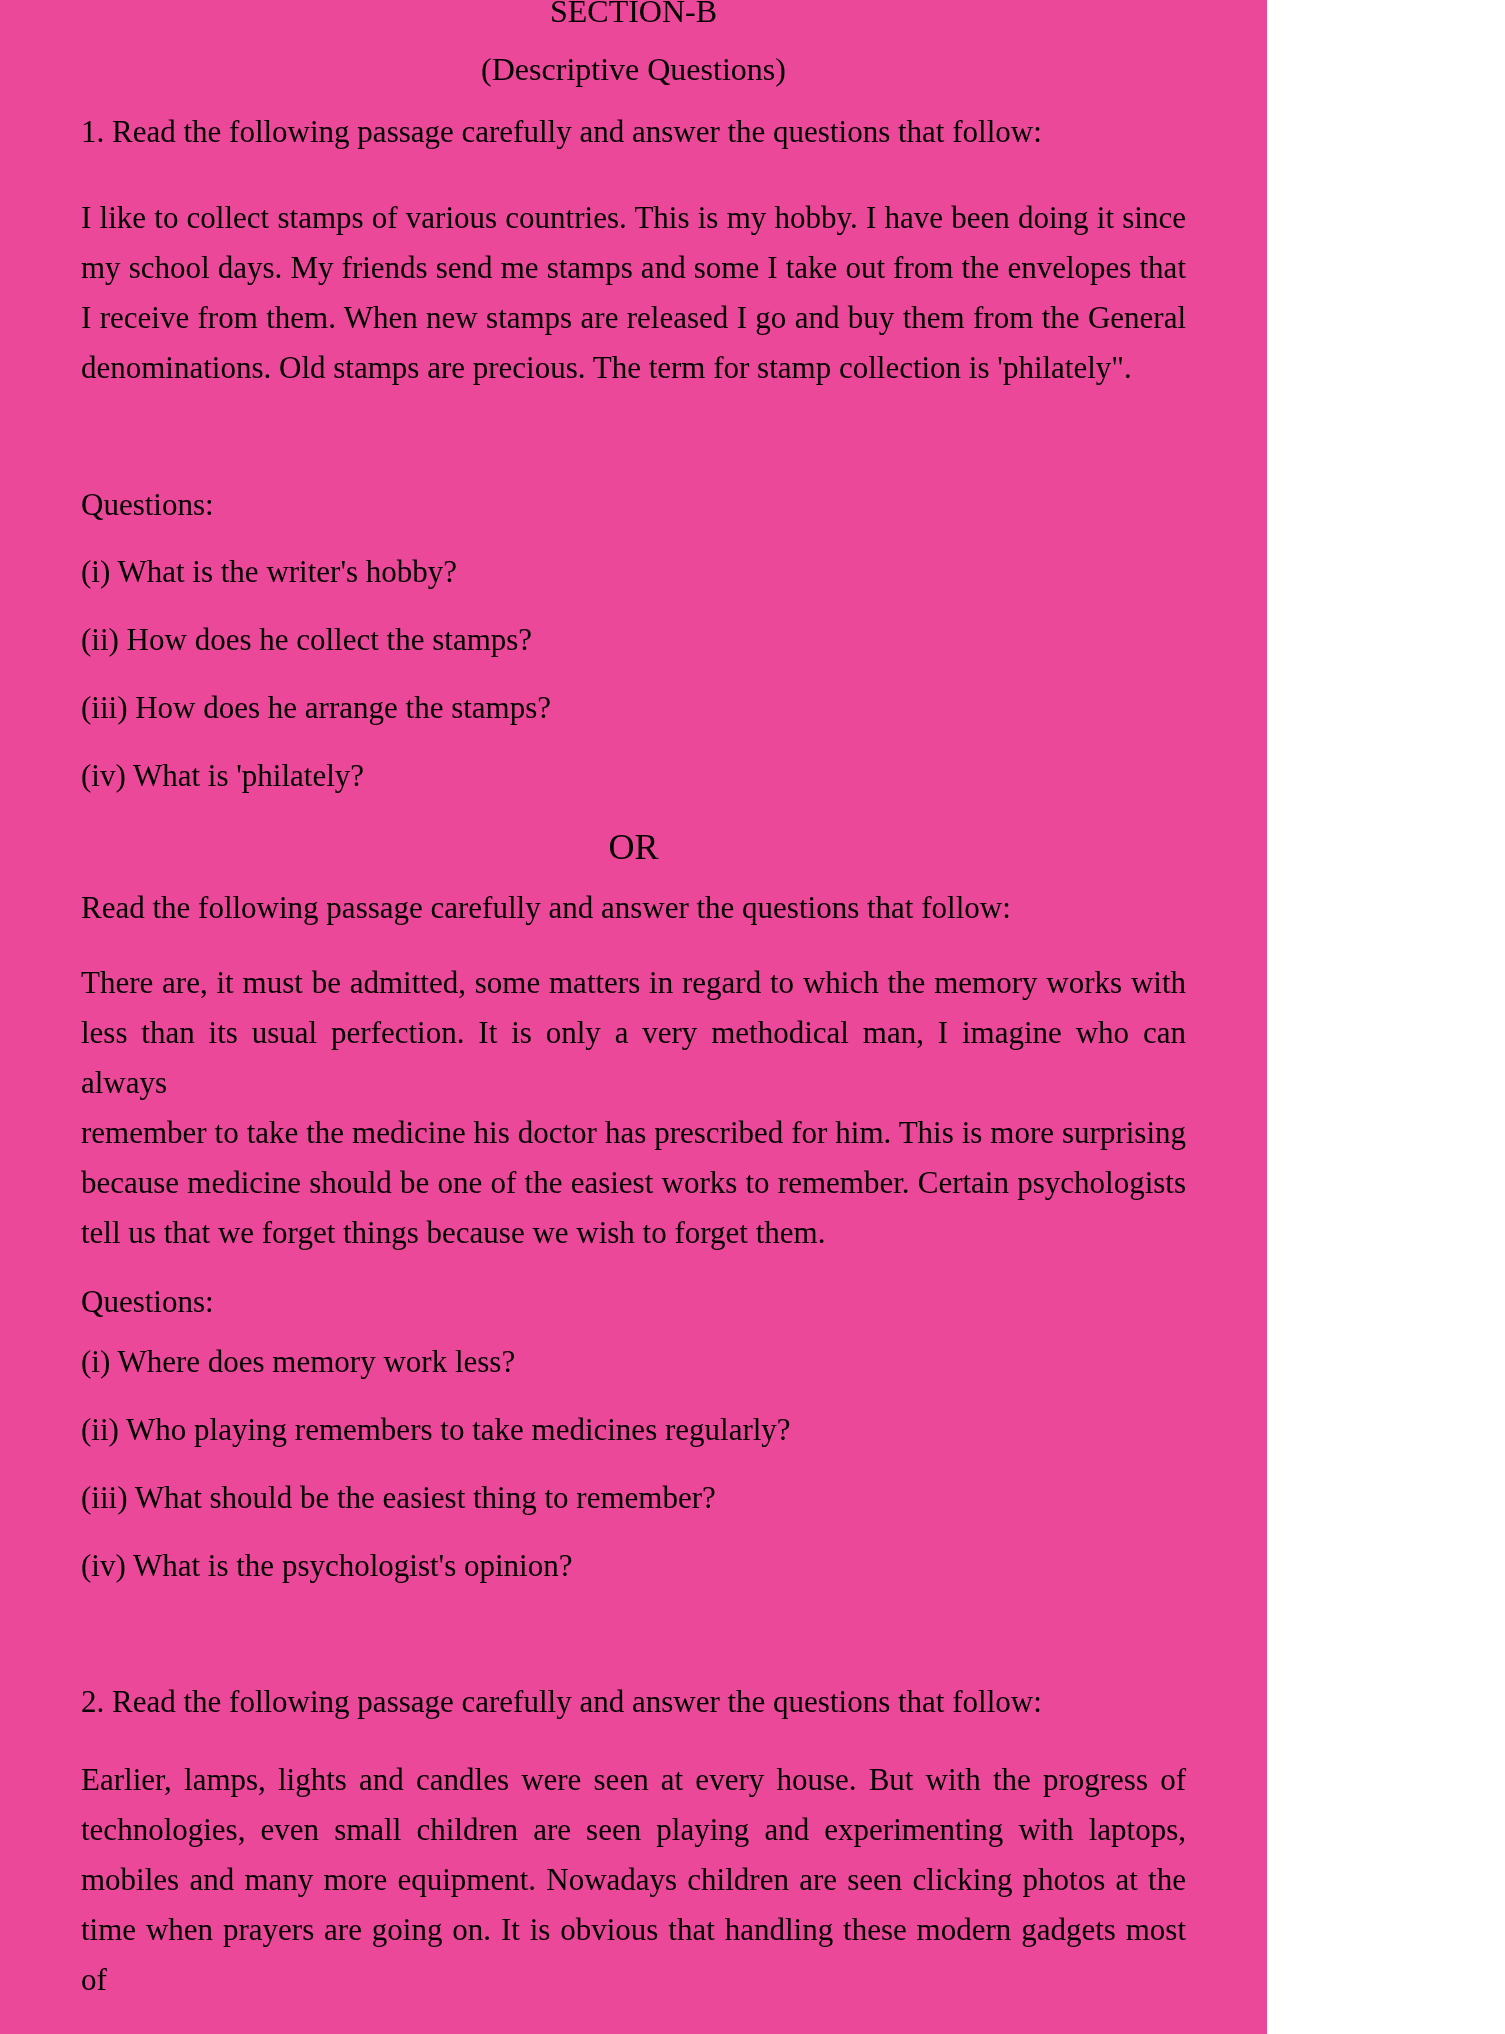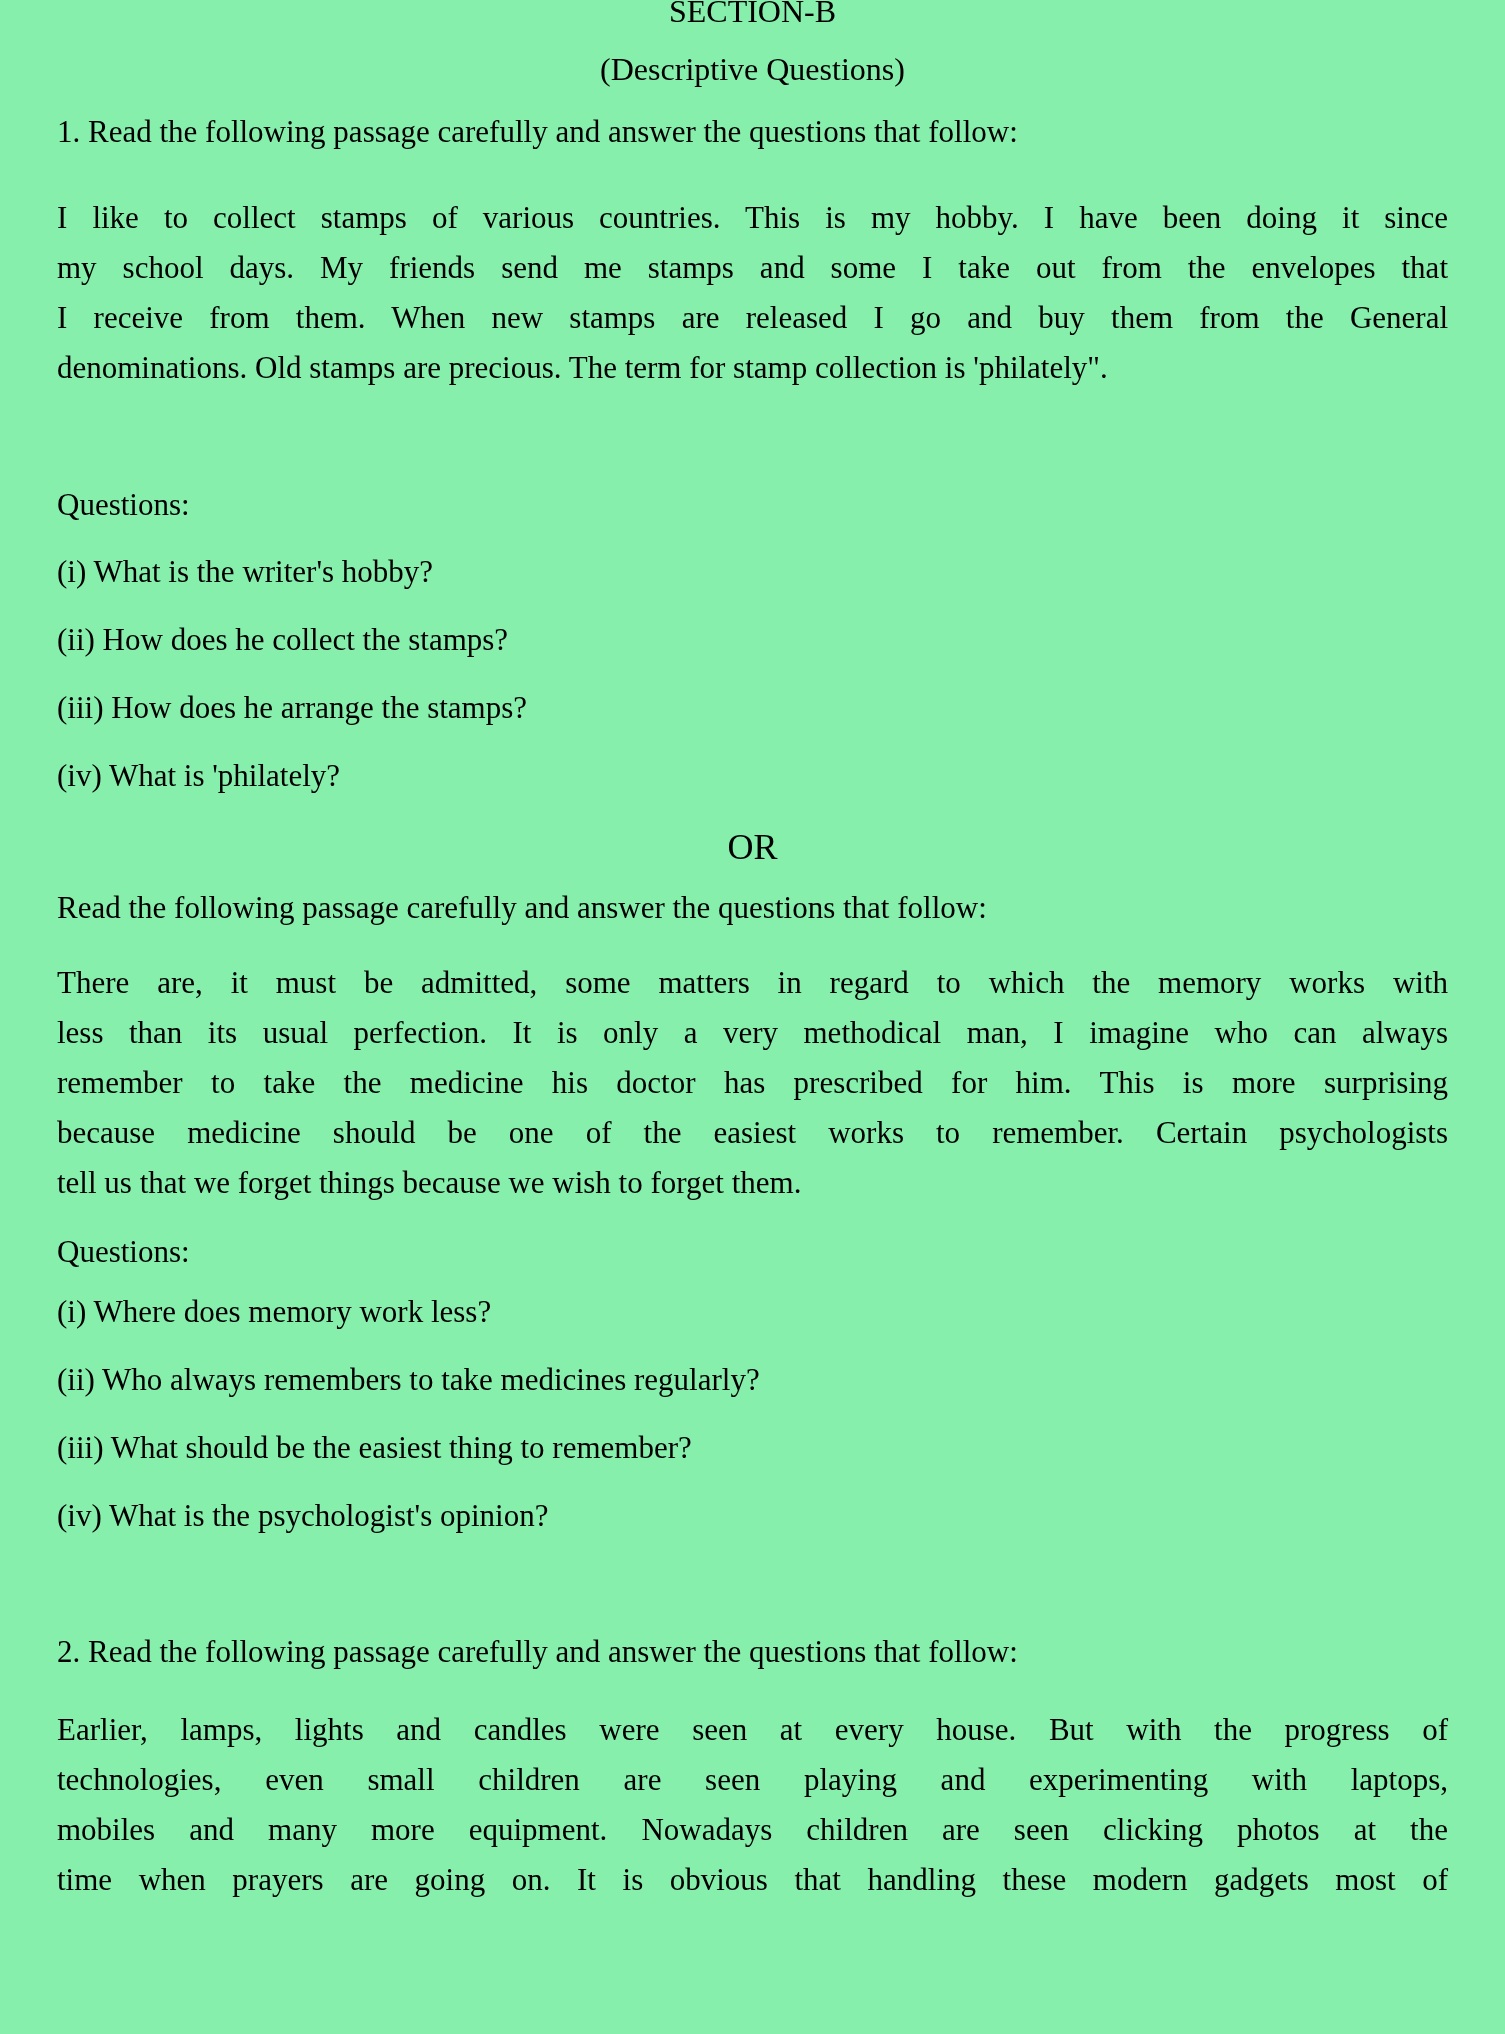--- a/index.html
+++ b/index.html
@@ -5,25 +5,25 @@
   * { margin: 0; padding: 0; box-sizing: border-box; }
   html, body { background: #ffffff; }
   body {
     width: 1505px;
     height: 2034px;
     overflow: hidden;
     font-family: "Liberation Serif", serif;
     color: #000000;
   }
   .page {
-    width: 1505px;
+    width: 1267px;
     height: 2034px;
-    padding: 0 57px;
+    padding: 0 81px;
     overflow: hidden;
-    background: #86efac;
+    background: #ec4899;
   }
   .h-center { text-align: center; }
   .title {
     font-size: 32px;
     line-height: 40px;
     margin-top: -9px; 
   }
   .subtitle {
     font-size: 32px;
     line-height: 40px;
@@ -102,21 +102,21 @@
     <div class="pline">There are, it must be admitted, some matters in regard to which the memory works with</div>
     <div class="pline">less than its usual perfection. It is only a very methodical man, I imagine who can always</div>
     <div class="pline">remember to take the medicine his doctor has prescribed for him. This is more surprising</div>
     <div class="pline">because medicine should be one of the easiest works to remember. Certain psychologists</div>
     <div class="pline last">tell us that we forget things because we wish to forget them.</div>
   </div>
 
   <div class="q-label q-label-2">Questions:</div>
 
   <div class="q-item first-b">(i) Where does memory work less?</div>
-  <div class="q-item">(ii) Who always remembers to take medicines regularly?</div>
+  <div class="q-item">(ii) Who playing remembers to take medicines regularly?</div>
   <div class="q-item">(iii) What should be the easiest thing to remember?</div>
   <div class="q-item">(iv) What is the psychologist's opinion?</div>
 
   <div class="heading q2-heading">2. Read the following passage carefully and answer the questions that follow:</div>
 
   <div class="passage passage-3">
     <div class="pline">Earlier, lamps, lights and candles were seen at every house. But with the progress of</div>
     <div class="pline">technologies, even small children are seen playing and experimenting with laptops,</div>
     <div class="pline">mobiles and many more equipment. Nowadays children are seen clicking photos at the</div>
     <div class="pline">time when prayers are going on. It is obvious that handling these modern gadgets most of</div>

